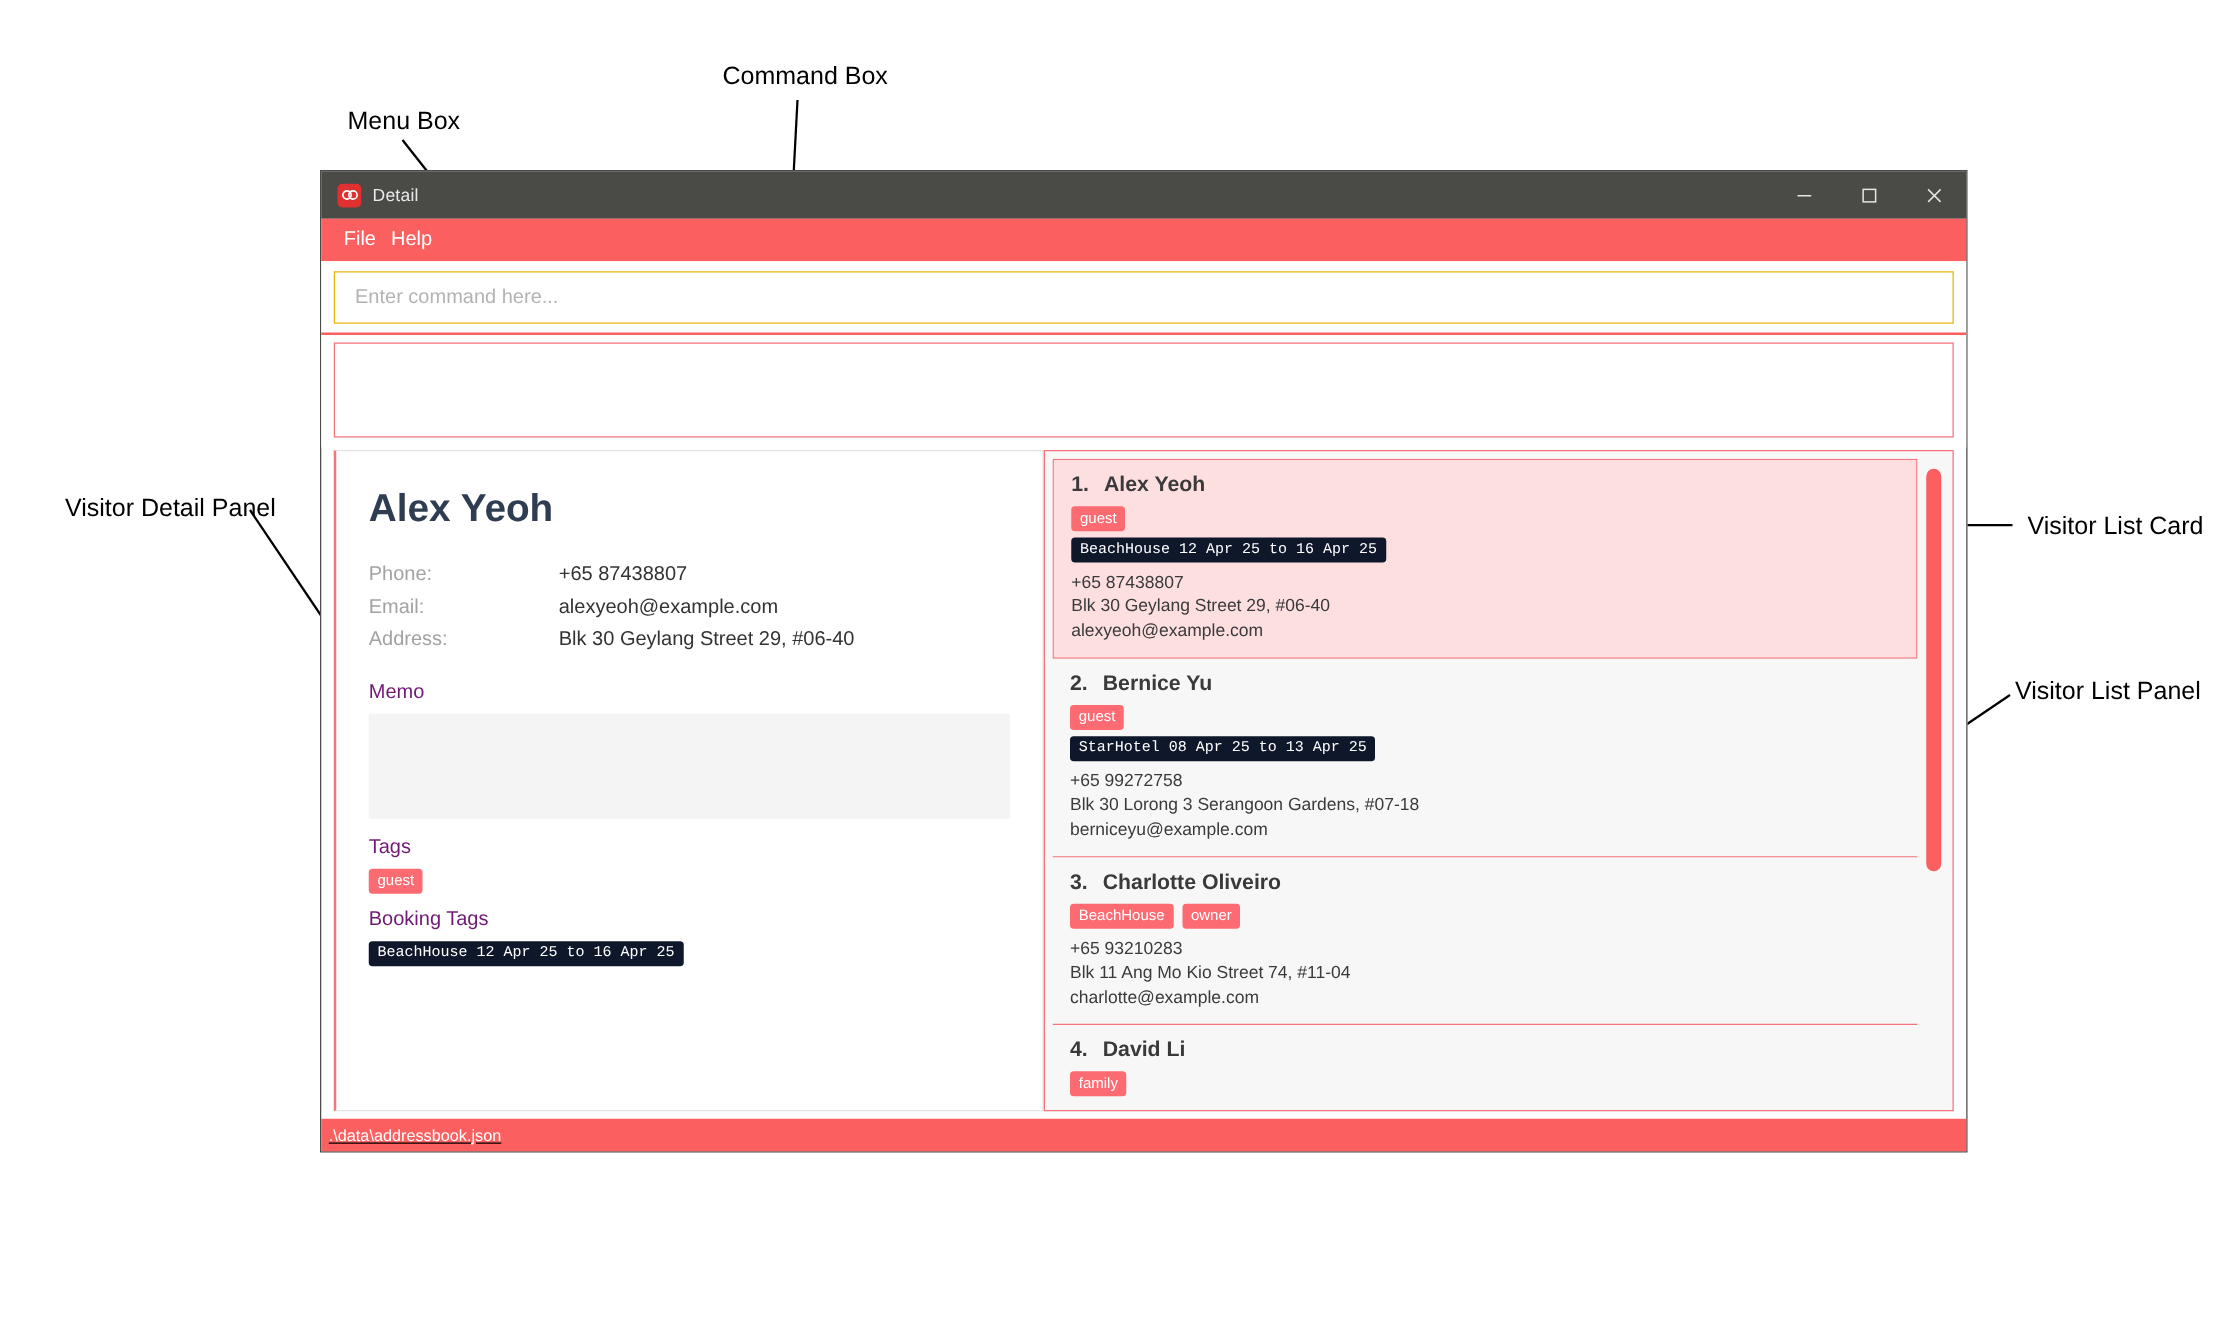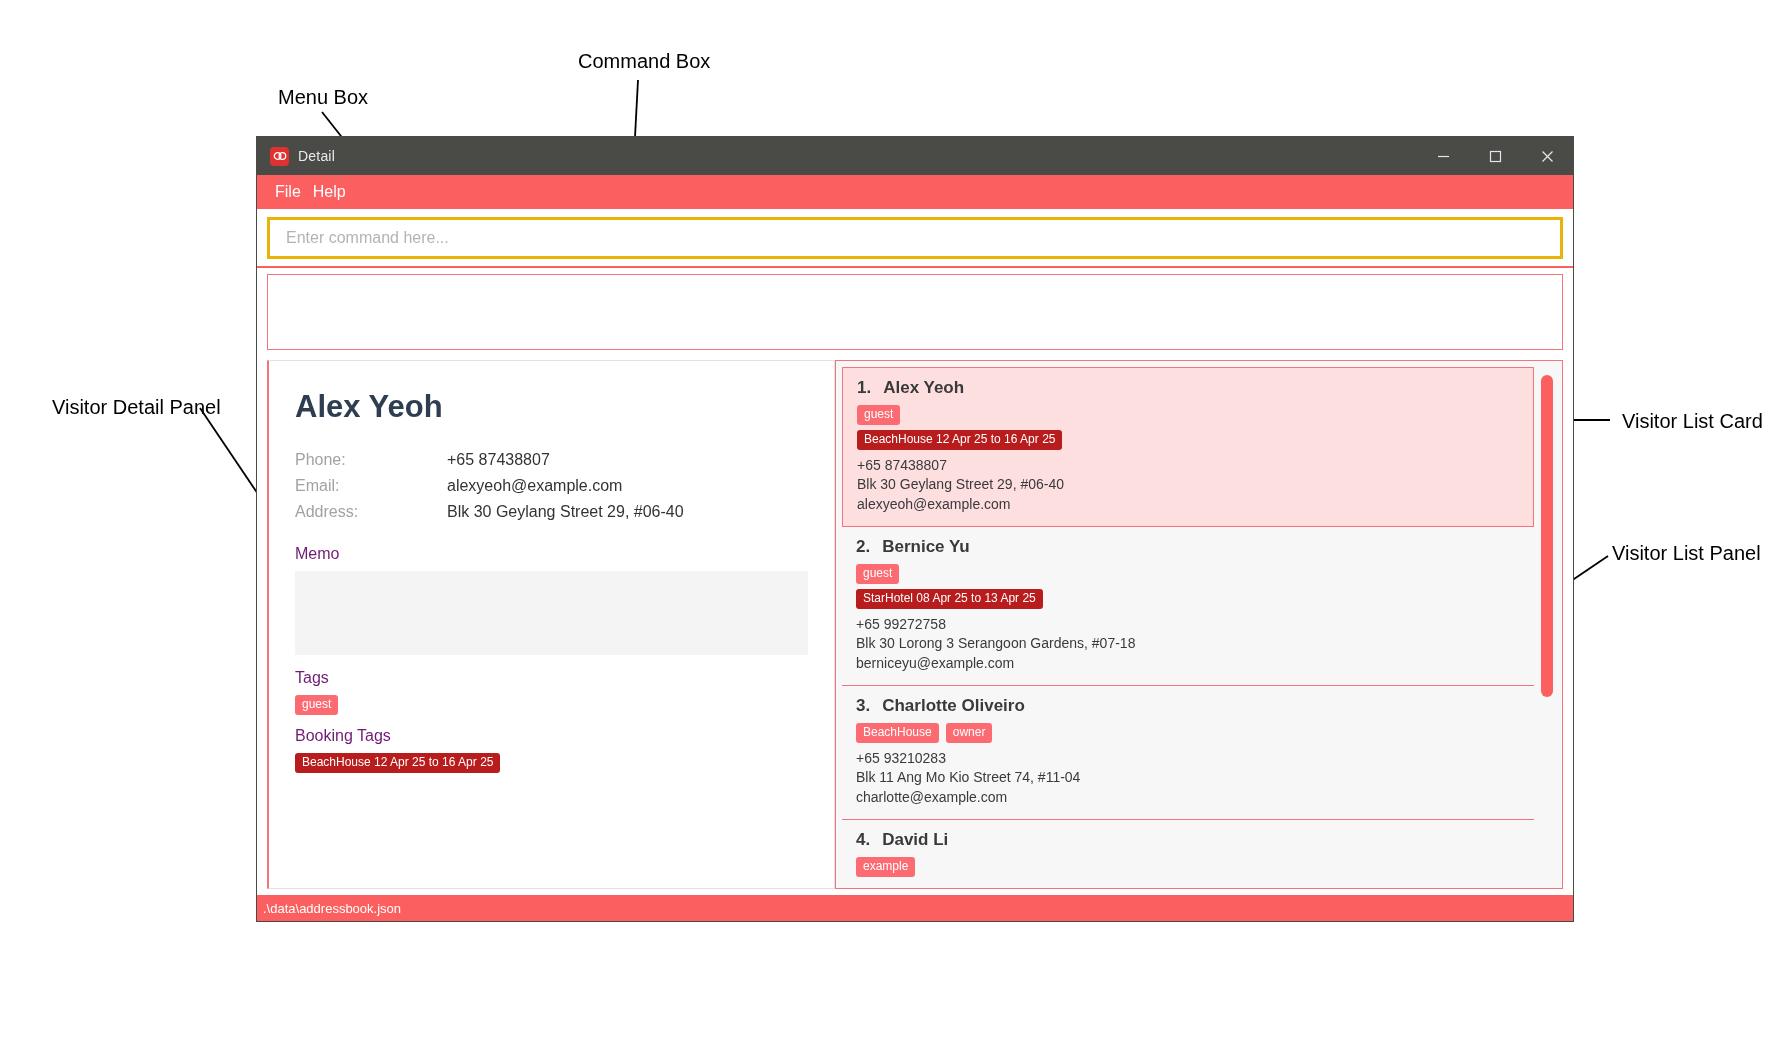--- a/index.html
+++ b/index.html
@@ -63,21 +63,21 @@
   .menubar {
     height: 34px; background: #fc5f5f; flex:0 0 auto;
     display:flex; align-items:center; padding-left: 18px; gap: 12px;
   }
   .menu-item { color:#ffffff; font-size:16px; }
 
   
   .cmd-wrap { flex:0 0 auto; padding: 8px 10px 7px 10px; background:#fff;
               border-bottom: 2px solid #fc5f5f; }
   .cmd-box {
-    height: 42px; border: 3px solid #eab308; background:#fff;
+    height: 42px; border: 1px solid #eab308; background:#fff;
     display:flex; align-items:center; padding: 0 14px;
   }
   .cmd-box input {
     border:none; outline:none; width:100%;
     font-family:"Liberation Sans", sans-serif; font-size:16px; color:#333;
     background:transparent;
   }
   .cmd-box input::placeholder { color:#b3b3b3; }
 
   
@@ -107,21 +107,21 @@
   .kv-val { color:#333; }
   .sect-title { font-size: 16px; font-weight: 400; color:#701a75; margin: 10px 0 8px 0; }
   .memo-box { height: 84px; background:#f4f4f4; margin-bottom: 14px; }
   .tag-row { display:flex; flex-wrap:wrap; gap:6px; margin-bottom: 12px; }
 
   .tag {
     display:inline-block; background:#fc6a72; color:#fff;
     font-size: 12px; padding: 2px 7px 3px 7px; border-radius: 3px;
     line-height: 1.25; white-space:nowrap;
   }
-  .tag.booking { background:#b91c1c; }
+  .tag.booking { background:#0f172a;font-family:Liberation Mono, monospace; }
 
   
   .list-panel {
     flex: 1 1 auto; min-width:0;
     border: 1.5px solid #f5737b;
     background: #f7f7f7;
     padding: 6px 6px 6px 6px;
     display:flex; min-height:0;
   }
   .list-scroll {
@@ -152,21 +152,21 @@
   }
   .vthumb {
     position:absolute; left: 3px; width: 12px;
     top: 8px; height: 322px;
     background:#fc5f5f; border-radius: 7px;
   }
 
   
   .statusbar {
     flex: 0 0 auto; height: 26px; background:#fc5f5f;
-    display:flex; align-items:center; padding-left: 6px;
+    display:flex; align-items:center; padding-left: 6px; text-decoration: underline;
   }
   .statusbar span { color:#ffffff; font-size:13px; }
 </style>
 </head>
 <body>
 
 <div id="stage">
 
   <svg class="anno-svg">
     <defs>
@@ -329,21 +329,21 @@
               <div class="card-line">charlotte@example.com</div>
             </div>
           </div>
 
           <div class="card">
             <div class="card-head">
               <span class="card-idx">4.</span>
               <span class="card-name">David Li</span>
             </div>
             <div class="card-tags">
-              <span class="tag">example</span>
+              <span class="tag">family</span>
             </div>
 
           </div>
 
         </div>
 
         <div class="vscroll">
           <div class="vthumb"></div>
         </div>
       </div>

